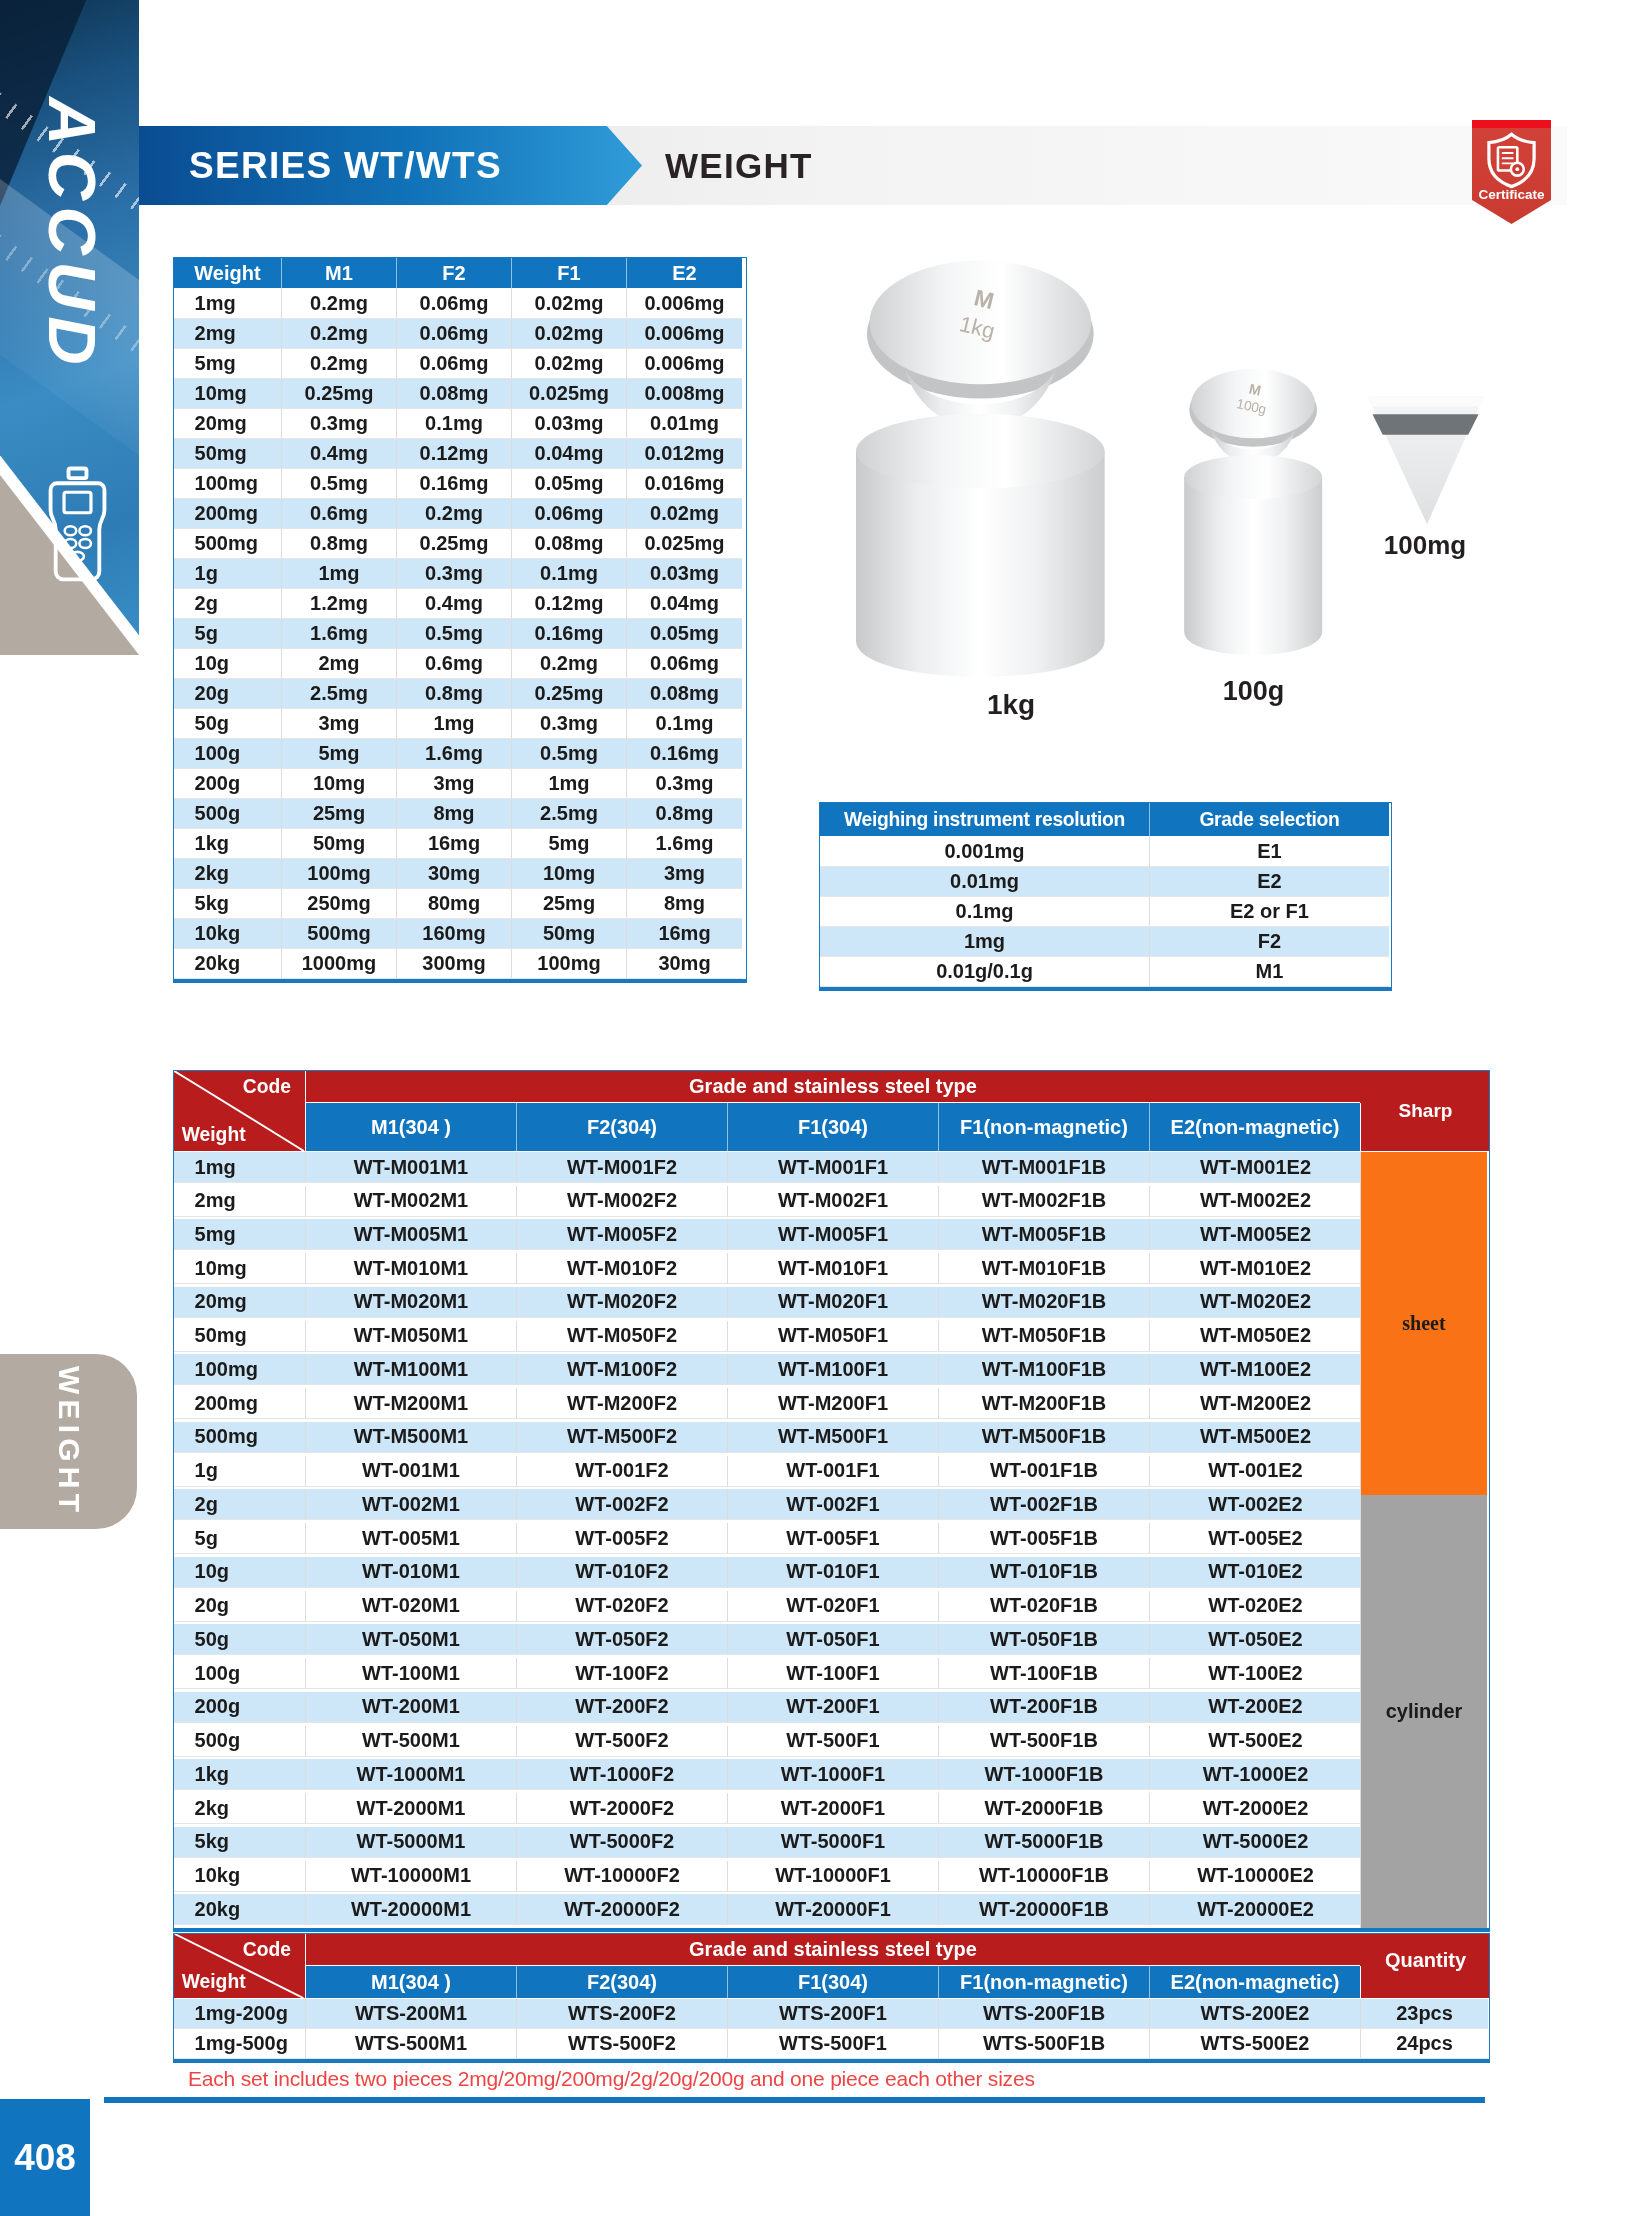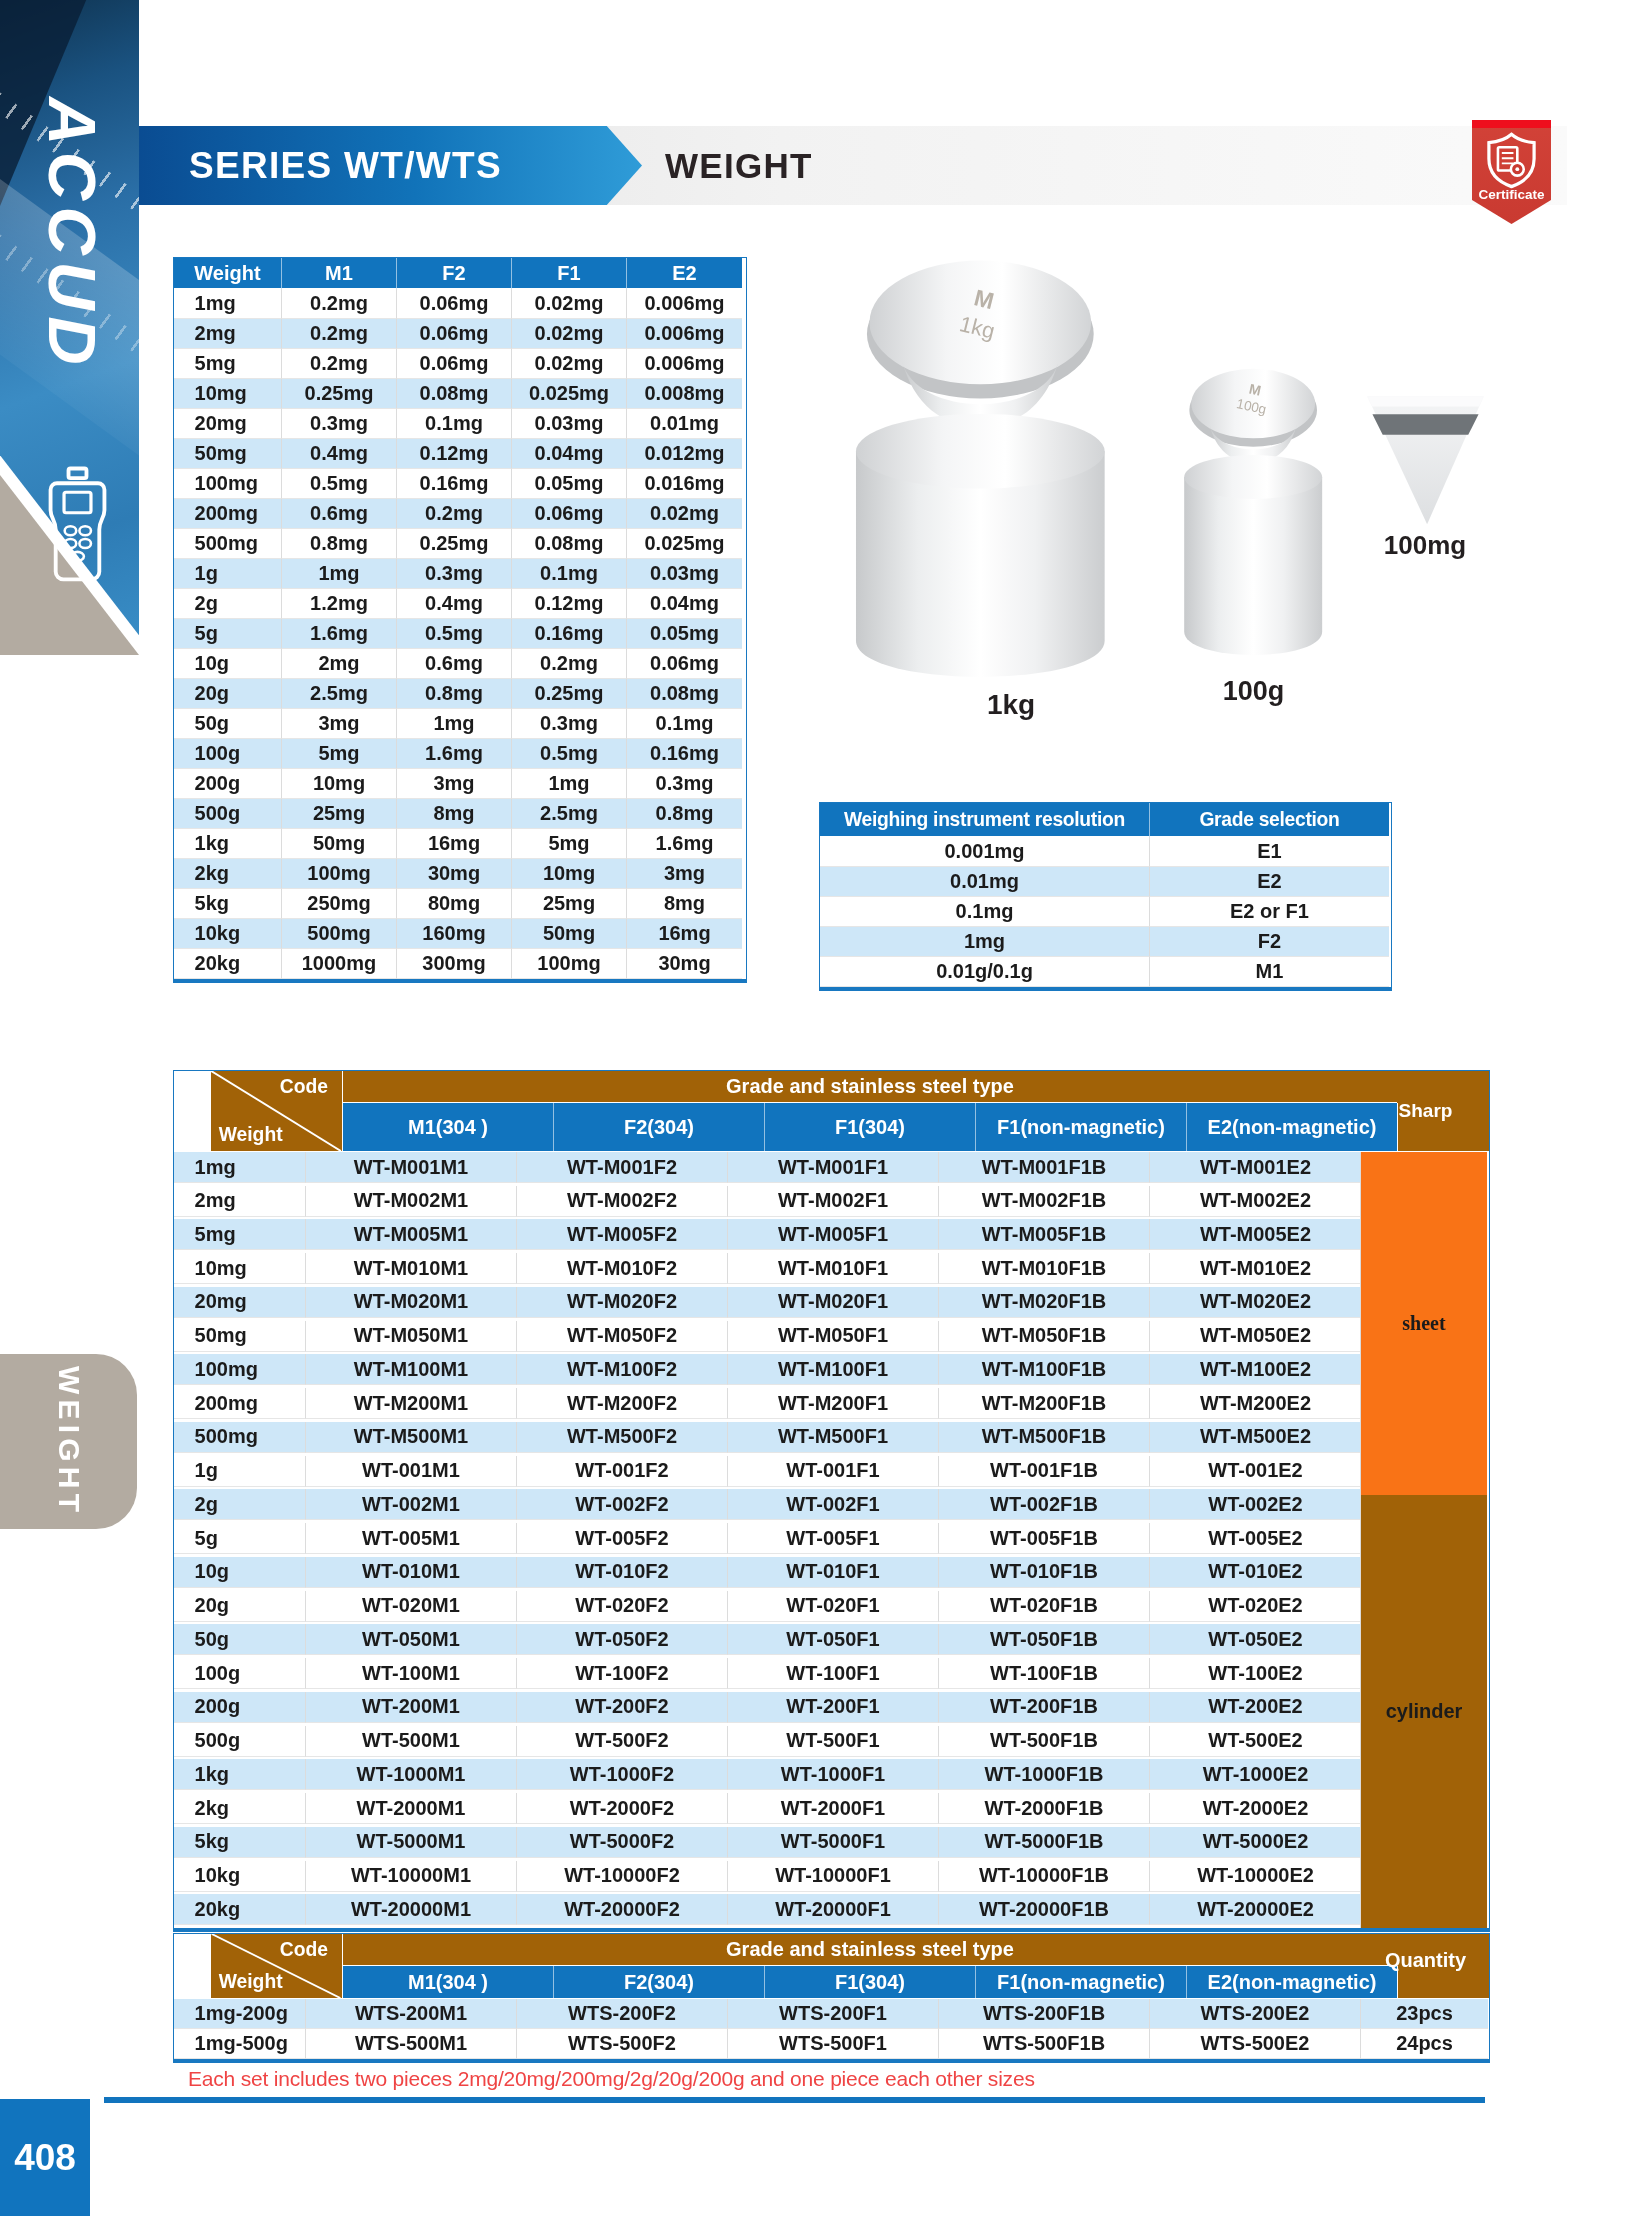--- a/index.html
+++ b/index.html
@@ -68,21 +68,21 @@
   #tol-grid .td{height:30px;}
 
   
   #gs-table{left:819px;top:802px;width:573px;}
   #gs-grid{display:grid;grid-template-columns:330px 239px;text-align:center;}
   #gs-grid .th{height:34px;border-right:1.9px solid rgba(255,255,255,.55);border-bottom:1.9px solid #ffffff;font-size:19.3px;letter-spacing:-0.3px;}
   #gs-grid .th.last{border-right:none;}
   #gs-grid .td{height:30px;}
 
   
-  .cmp-header{position:relative;background:#a16207;margin-left:37px;}
+  .cmp-header{position:relative;background:#b91c1c;}
   .corner{position:absolute;left:0;top:0;width:132px;border-right:1.9px solid #ffffff;box-sizing:border-box;}
   .corner svg{position:absolute;left:0;top:0;}
   .corner .c-top{position:absolute;right:14px;top:5.2px;color:#fff;font-weight:bold;font-size:19.3px;}
   .corner .c-bot{position:absolute;left:7.7px;bottom:5.2px;color:#fff;font-weight:bold;font-size:19.3px;}
   .group-cell{position:absolute;left:132px;top:0;width:1054px;height:32px;color:#ffffff;font-weight:bold;font-size:20px;
       display:flex;align-items:center;justify-content:center;border-bottom:1.9px solid #ffffff;box-sizing:border-box;}
   .colrow{position:absolute;left:132px;width:1054px;display:grid;grid-template-columns:repeat(5,211px);}
   .colrow .th{border-right:1.9px solid rgba(255,255,255,.55);}
   .colrow .th.last{border-right:1.9px solid #ffffff;}
   .tailhead{position:absolute;right:0;top:0;width:127px;color:#ffffff;font-weight:bold;font-size:19px;
@@ -92,21 +92,21 @@
   #iw-table .cmp-header{height:80px;border-bottom:1.9px solid #ffffff;}
   #iw-table .corner{height:80px;}
   #iw-table .colrow{top:32px;height:48px;}
   #iw-table .tailhead{height:80px;}
   #iw-body{display:flex;}
   #iw-grid{display:grid;grid-template-columns:132px repeat(5,211px);width:1186px;}
   #iw-grid .td{height:31px;}
   #iw-shapes{width:127px;border-left:1.3px solid #dcdcdc;box-sizing:border-box;}
   .shape-cell{display:flex;align-items:center;justify-content:center;font-weight:bold;font-size:20px;color:#1b1b1b;}
   .shape-sheet{height:343px;background:#f97316;font-family:Liberation Serif, serif;}
-  .shape-cyl{height:433px;background:#a16207;}
+  .shape-cyl{height:433px;background:#a3a3a3;}
 
   #ws-table{left:173px;top:1933px;width:1317px;}
   #ws-table .cmp-header{height:64px;border-bottom:1.9px solid #ffffff;}
   #ws-table .corner{height:64px;}
   #ws-table .colrow{top:32px;height:32px;}
   #ws-table .tailhead{height:52px;font-size:20px;text-align:center;}
   #ws-grid{display:grid;grid-template-columns:132px repeat(5,211px) 127px;}
   #ws-grid .td{height:30px;}
 
   

